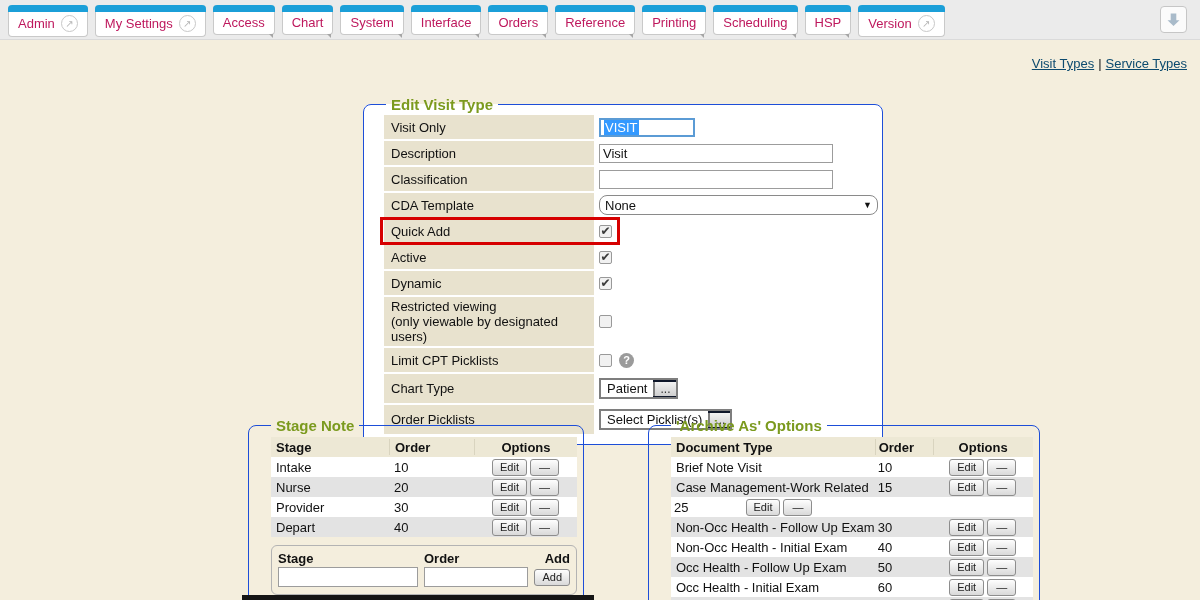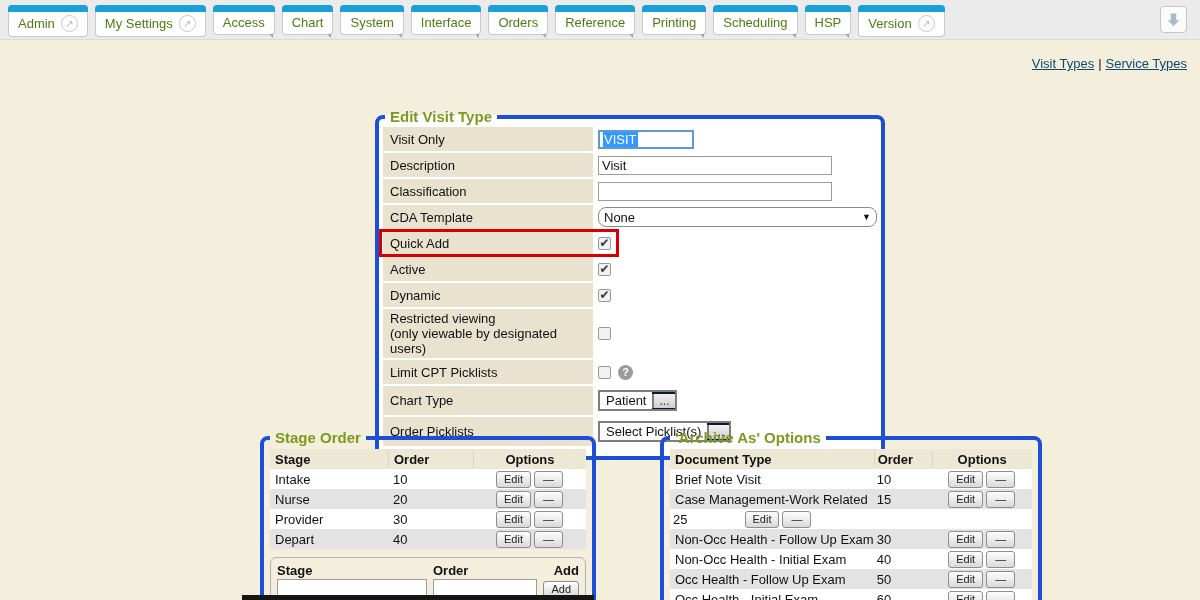--- a/index.html
+++ b/index.html
@@ -14,42 +14,42 @@
     position:absolute; top:0; left:0; width:1200px; height:40px;
     background:#ebebeb; border-bottom:1px solid #dadada;
   }
   .tabs { display:flex; gap:7px; margin:5px 0 0 8px; align-items:flex-start; }
   .tab {
     position:relative; background:#fff; border:1px solid #c9c9c9; border-top:none;
     border-radius:4px; cursor:pointer; flex-shrink:0;
   }
   .tab-top { height:7px; background:#1b9fd8; border-radius:4px 4px 0 0; margin:0 -1px; }
   .tab-body { display:flex; align-items:center; gap:6px; padding:3px 9px 4px 9px; }
-  .tab-label { color:#4d7c0f; white-space:nowrap;text-align:right; }
+  .tab-label { color:#be185d; white-space:nowrap;text-align:right; }
   .jump-icon {
     width:17px; height:17px; border:1px solid #c8c8c8; border-radius:50%;
     color:#b5b5b5; font-size:10px; display:flex; align-items:center; justify-content:center;
   }
   .flap {
     position:absolute; right:1px; bottom:-4px; width:0; height:0;
     border-top:4px solid #a5a5a5; border-left:4px solid transparent;
   }
   .pull-btn {
     position:absolute; right:13px; top:6px; width:27px; height:27px;
     border:1px solid #c6c6c6; border-radius:4px; background:#fbfbfb;
     display:flex; align-items:center; justify-content:center; cursor:pointer;
   }
   
   .top-links { position:absolute; top:56px; right:13px; color:#141414; }
   .top-links a { color:#0c4a6e; text-decoration:underline; cursor:pointer; }
   .top-links .sep { margin:0 4px; }
   
   fieldset {
-    position:absolute; border:4px solid #1d4ed8; border-radius:8px;
-    padding:2px 4px 8px 4px; margin:16px;
+    position:absolute; border:1px solid #1d4ed8; border-radius:8px;
+    padding:2px 4px 8px 20px; margin:4px;
   }
   legend {
     color:#7b9a1e; font-weight:bold; font-size:15px; padding:0 5px; margin-left:2px;
     white-space:nowrap;
   }
   .evt-fs { left:359px; top:92px; width:467px; background:#fff; }
   .stage-fs { left:244px; top:413px; width:336px; height:230px; }
   .archive-fs { left:644px; top:413px; width:370px; height:230px; }
   
   .frow { display:flex; margin-bottom:2px; position:relative; min-height:24px; }
@@ -322,21 +322,21 @@
           <span class="picker">
             <span class="ptext">Select Picklist(s)</span>
             <span class="pbtn">...</span>
           </span>
         </div>
       </div>
     </div>
 </fieldset>
 
 <fieldset class="stage-fs">
-  <legend>Stage Order</legend>
+  <legend>Stage Note</legend>
   <div class="ttable" id="stage-table">
       <div class="thead">
         <div class="c-stage hcell">Stage</div>
         <div class="c-order hcell">Order</div>
         <div class="c-opts hcell hc-opts">Options</div>
       </div>
       <div class="trow">
         <div class="c-stage">Intake</div>
         <div class="c-order">10</div>
         <div class="c-opts">

